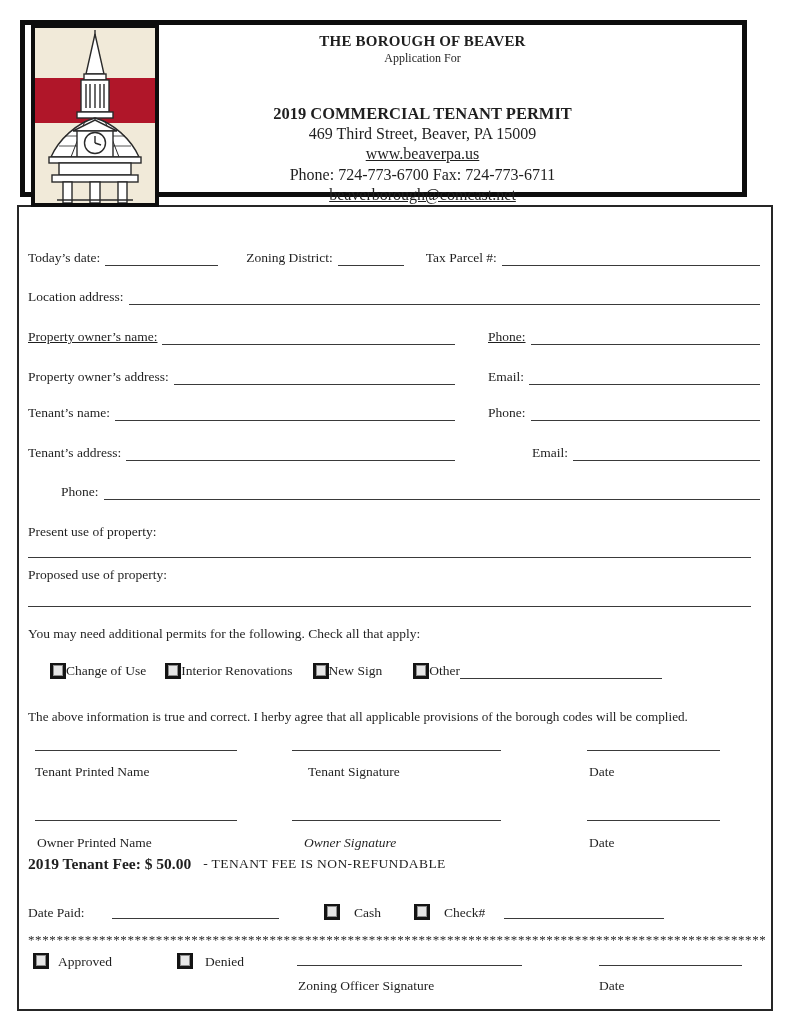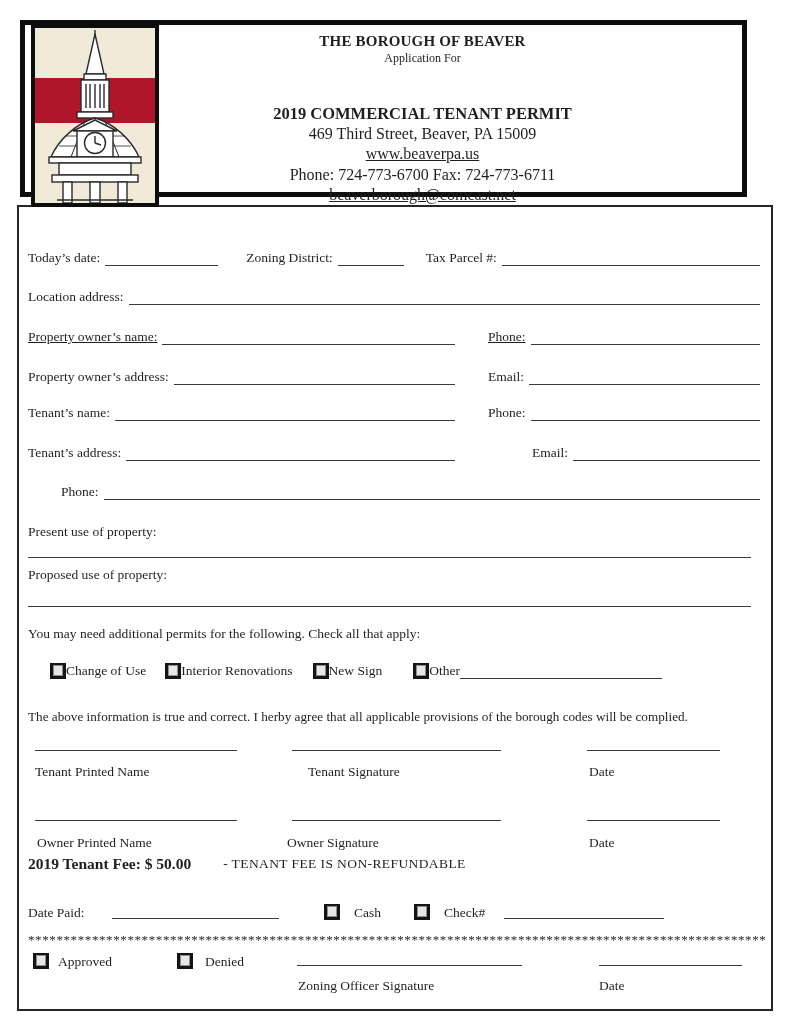--- a/index.html
+++ b/index.html
@@ -200,24 +200,24 @@
   <div class="sigline" style="top:543px;left:273px;width:209px;"></div>
   <div class="sigline" style="top:543px;left:568px;width:133px;"></div>
   <div class="slabel" style="top:557px;left:16px;">Tenant Printed Name</div>
   <div class="slabel" style="top:557px;left:276px;margin-left:13px;">Tenant Signature</div>
   <div class="slabel" style="top:557px;left:570px;">Date</div>
 
   <div class="sigline" style="top:613px;left:16px;width:202px;"></div>
   <div class="sigline" style="top:613px;left:273px;width:209px;"></div>
   <div class="sigline" style="top:613px;left:568px;width:133px;"></div>
   <div class="slabel" style="top:628px;left:18px;">Owner Printed Name</div>
-  <div class="slabel" style="top:628px;left:268px;">Owner Signature</div>
+  <div class="slabel" style="top:628px;left:285px;font-style:italic;">Owner Signature</div>
   <div class="slabel" style="top:628px;left:570px;">Date</div>
 
-  <div class="cbrow" style="top:648px;gap:20px;">
+  <div class="cbrow" style="top:648px;">
     <span class="fee-bold">2019 Tenant Fee: $ 50.00</span>
     <span class="fee-note">- TENANT FEE IS NON-REFUNDABLE</span>
   </div>
 
   <div class="cbrow" style="top:696px;height:18px;">
     <span style="position:absolute;left:0;bottom:0;">Date Paid:</span>
     <span class="seg" style="position:absolute;left:84px;bottom:2px;width:167px;"></span>
     <span class="cb" style="position:absolute;left:296px;bottom:1px;"></span>
     <span style="position:absolute;left:326px;bottom:0;">Cash</span>
     <span class="cb" style="position:absolute;left:386px;bottom:1px;"></span>

